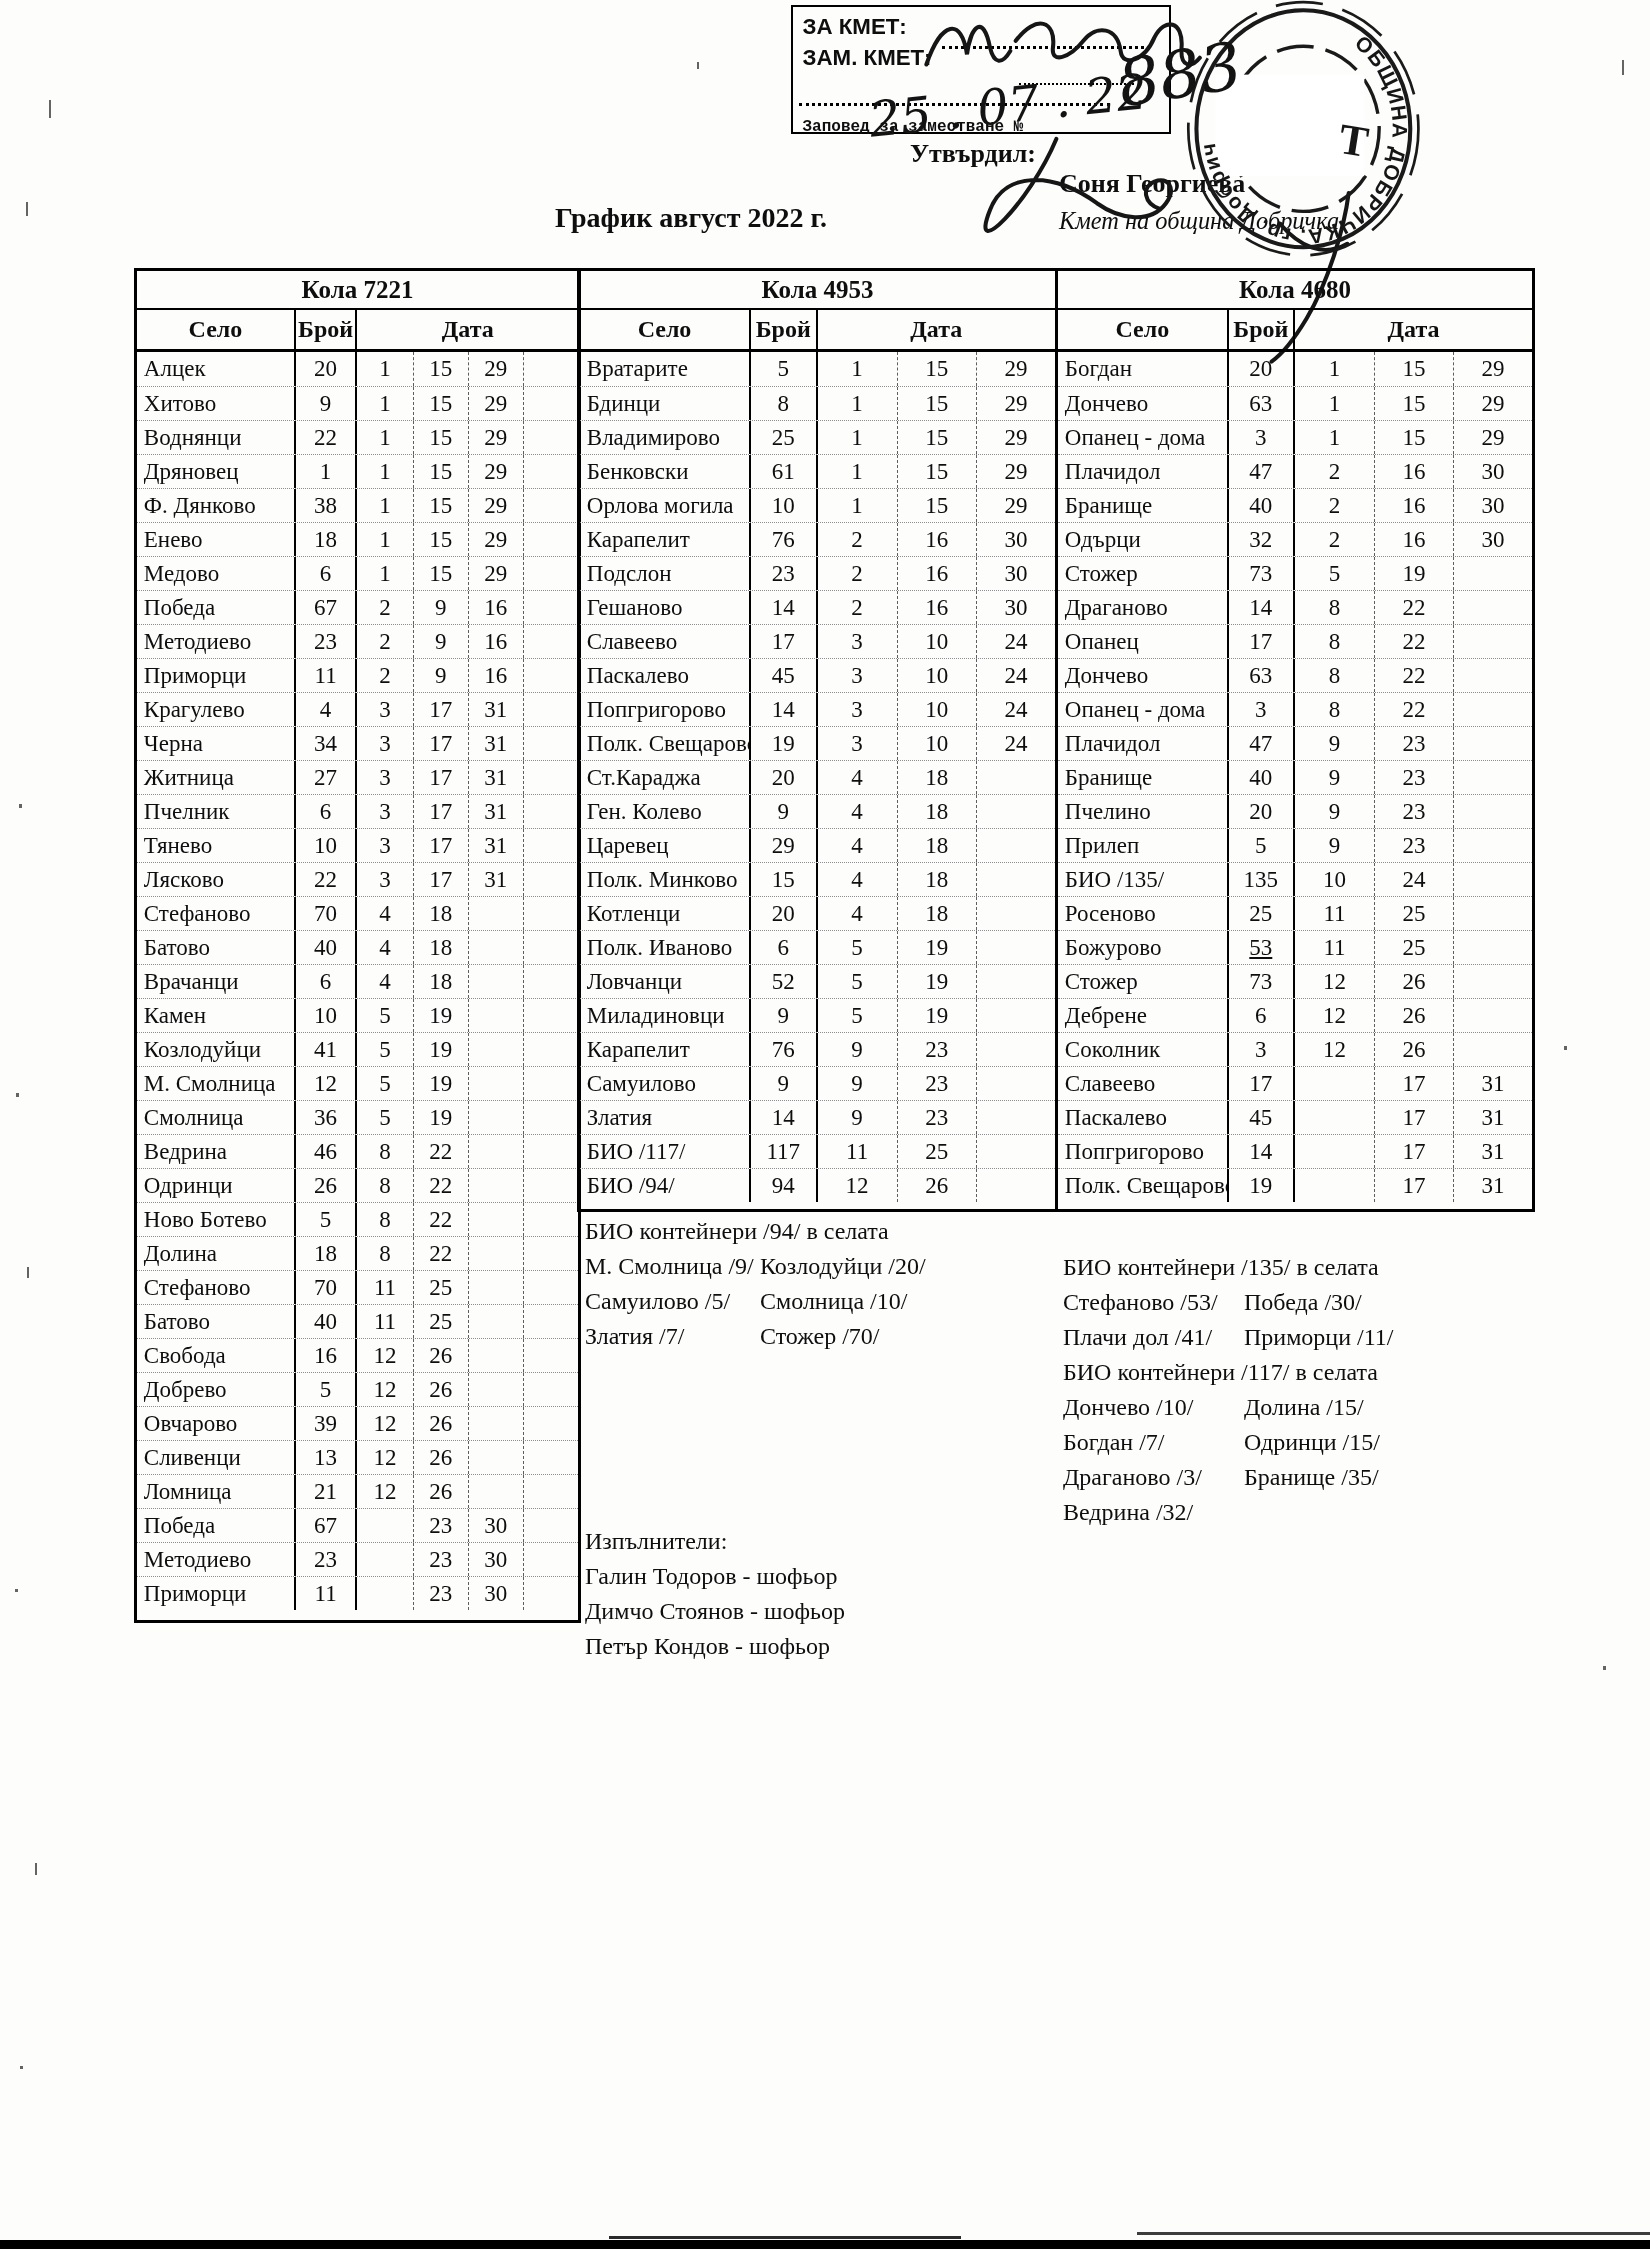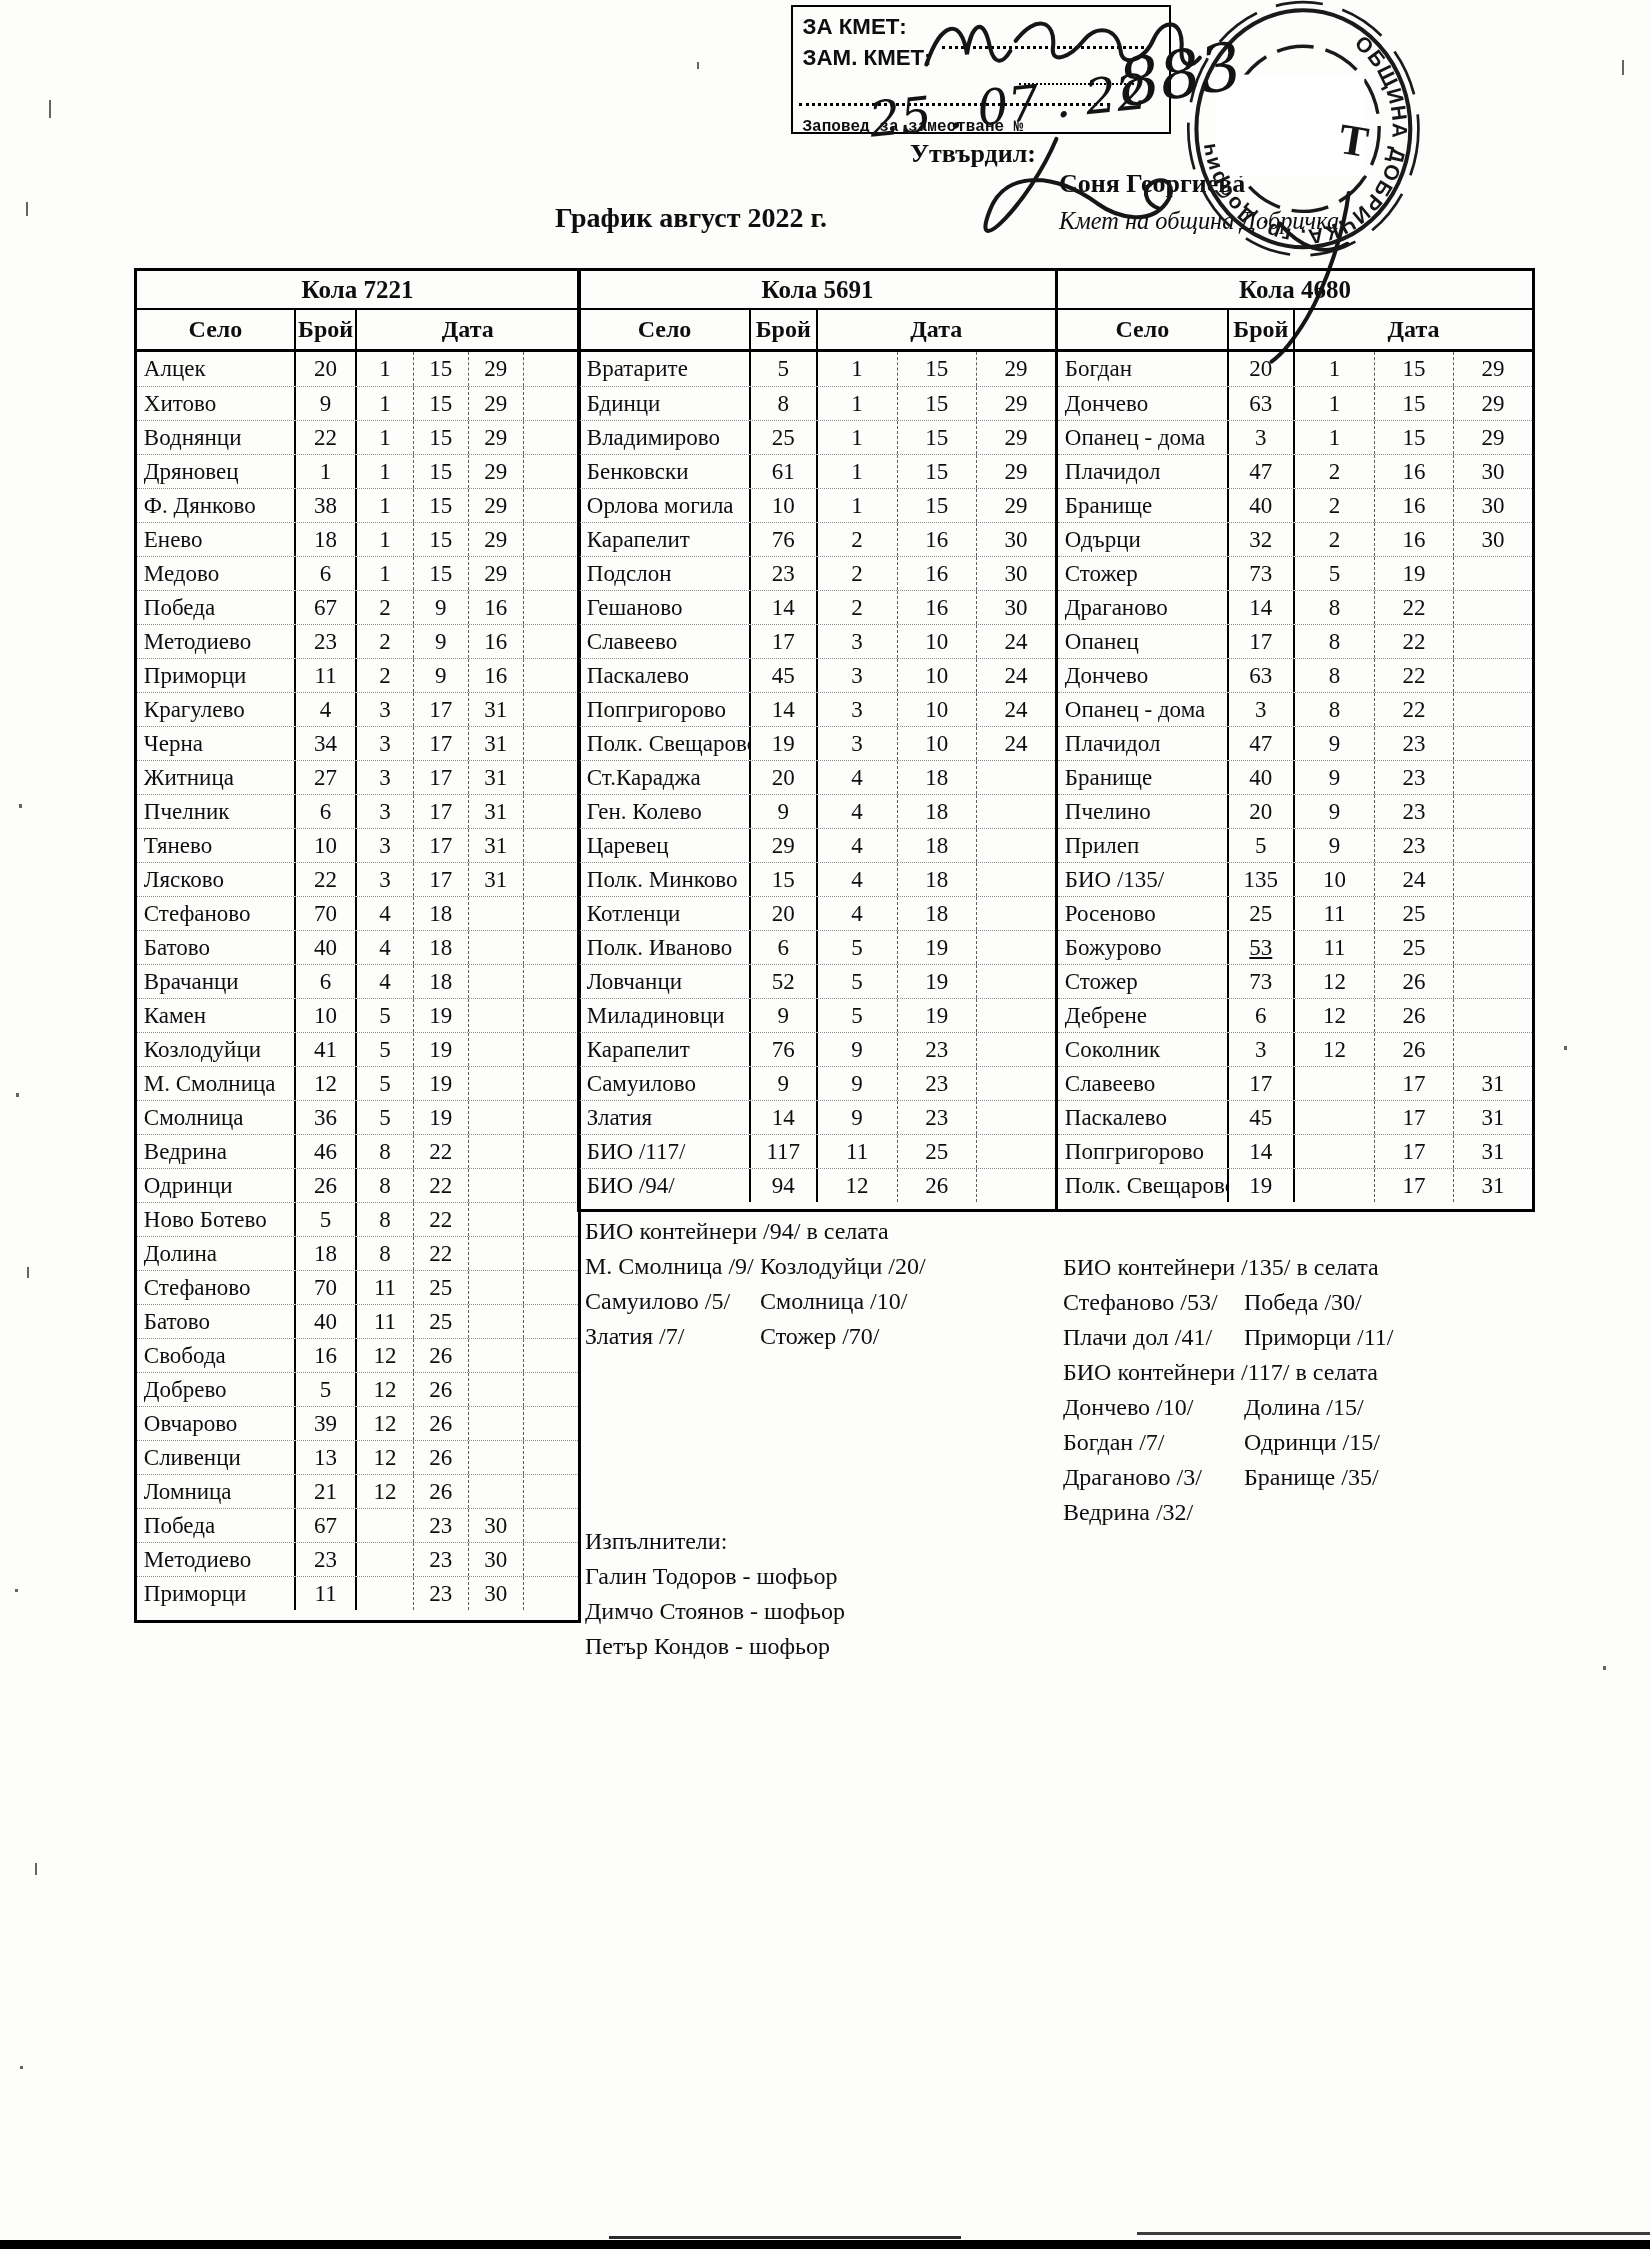--- a/index.html
+++ b/index.html
@@ -392,21 +392,21 @@
     <div class="row">
       <span class="c-selo" style="width: 36%;">Приморци</span>
       <span class="c-broy" style="width: 14%;">11</span>
       <span class="c-date" style="width: 12.5%;"></span>
       <span class="c-date sep" style="width: 12.5%;">23</span>
       <span class="c-date sep" style="width: 12.5%;">30</span>
       <span class="c-date sep" style="width: 12.5%;"></span>
     </div>
   </div>
 <div id="group1" class="group" style="left: 577px; width: 481px; height: 944px;">
-    <div class="g-title">Кола 5691</div>
+    <div class="g-title">Кола 4953</div>
     <div class="g-cols">
       <div class="hc hc-selo" style="width: 36%;">Село</div>
       <div class="hc hc-broy" style="width: 14%;">Брой</div>
       <div class="hc" style="width: 50%;">Дата</div>
     </div>
     <div class="row">
       <span class="c-selo" style="width: 36%;">Вратарите</span>
       <span class="c-broy" style="width: 14%;">5</span>
       <span class="c-date" style="width: 16.6667%;">1</span>
       <span class="c-date sep" style="width: 16.6667%;">15</span>

